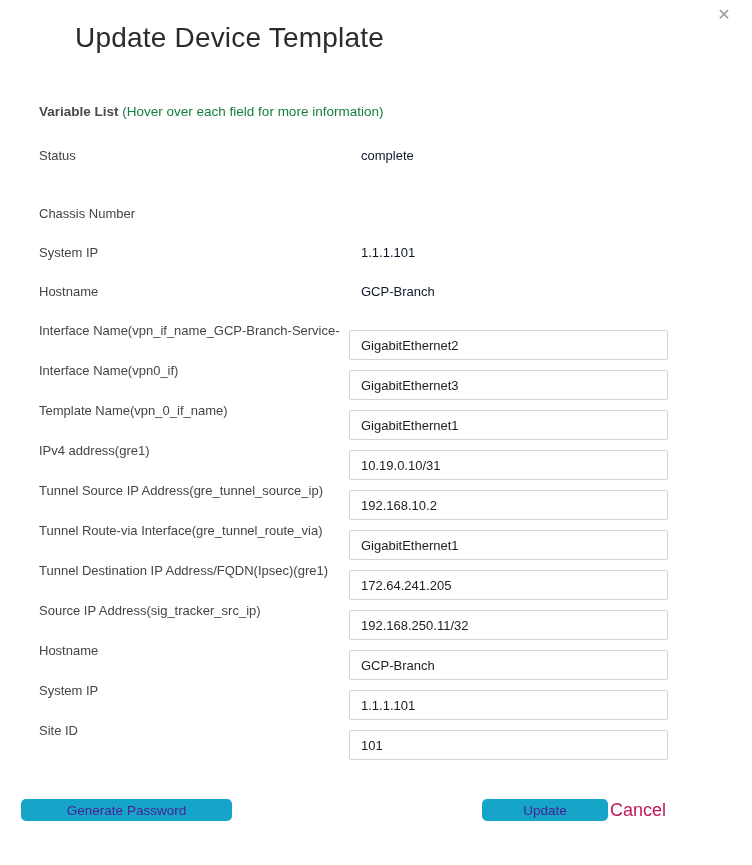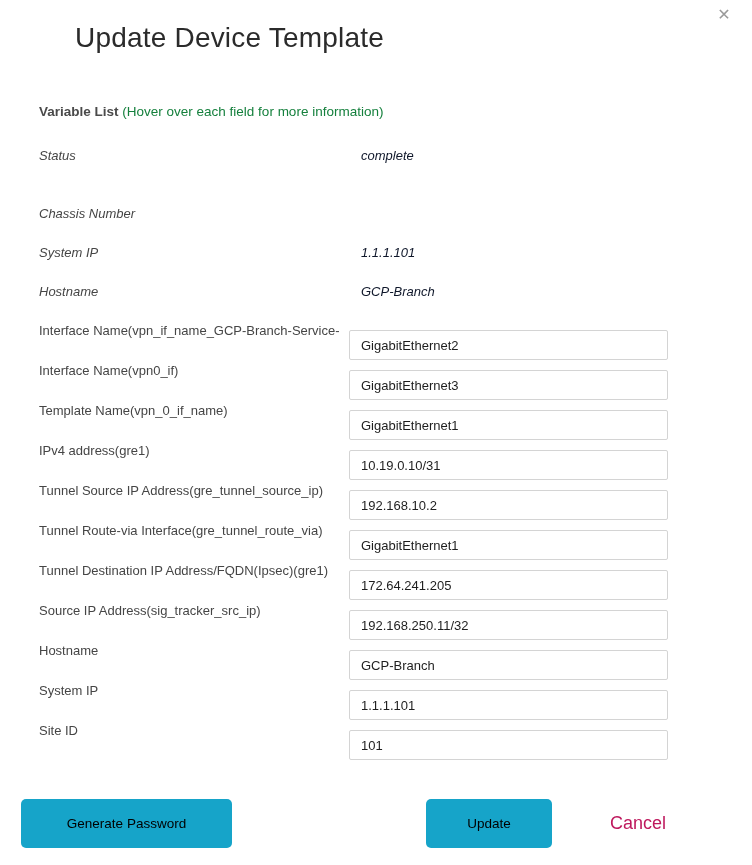--- a/index.html
+++ b/index.html
@@ -48,21 +48,20 @@
   .section-heading .bold { font-weight: 700; }
   .section-heading .note { font-weight: 400; color: #15803d; }
 
   .rows { margin-top: 29px; width: 629px; }
 
   .static-row {
     display: flex;
     align-items: flex-end;
     margin-bottom: 24px;
     min-height: 15px;
-    font-style: italic;
   }
   .static-row.gap-after { margin-bottom: 43px; }
   .static-row .label {
     width: 322px;
     font-size: 13px;
     color: #454545;
     flex: none;
     white-space: nowrap;
   }
   .static-row .value {
@@ -102,32 +101,32 @@
   .footer {
     position: absolute;
     left: 21px;
     top: 799px;
     width: 647px;
     display: flex;
     align-items: center;
     justify-content: space-between;
   }
   .btn {
-    height: 49px;
+    height: 22px;
     border: none;
     border-radius: 5px;
     background: #16a4c9;
-    color: #000000;
+    color: #4c1d95;
     font-family: "Liberation Sans", sans-serif;
     font-size: 13.5px;
     cursor: pointer;
   }
   .btn-generate { width: 211px; }
   .btn-update { width: 126px; }
-  .footer-right { display: flex; align-items: center; gap: 56px; }
+  .footer-right { display: flex; align-items: center; }
   .cancel-link {
     background: transparent;
     border: none;
     color: #be185d;
     font-family: "Liberation Sans", sans-serif;
     font-size: 18px;
     cursor: pointer;
     padding: 0 2px;
   }
 </style>

